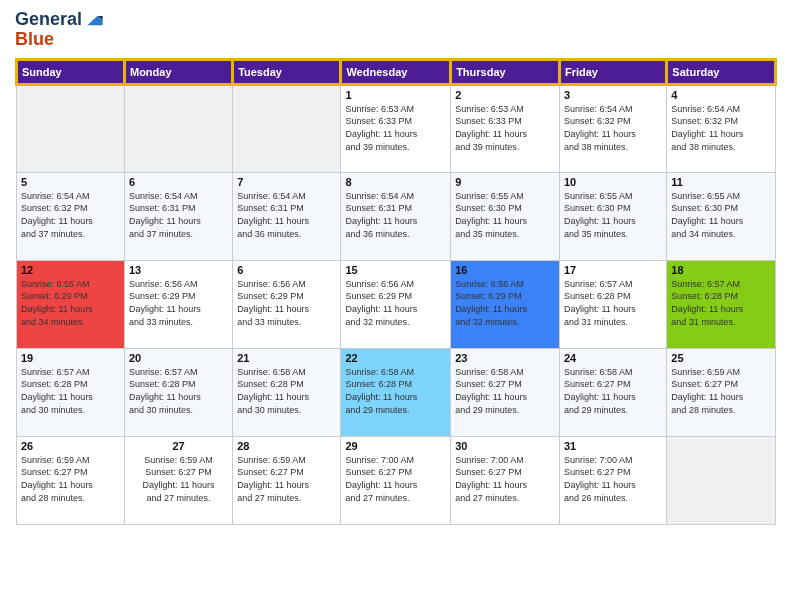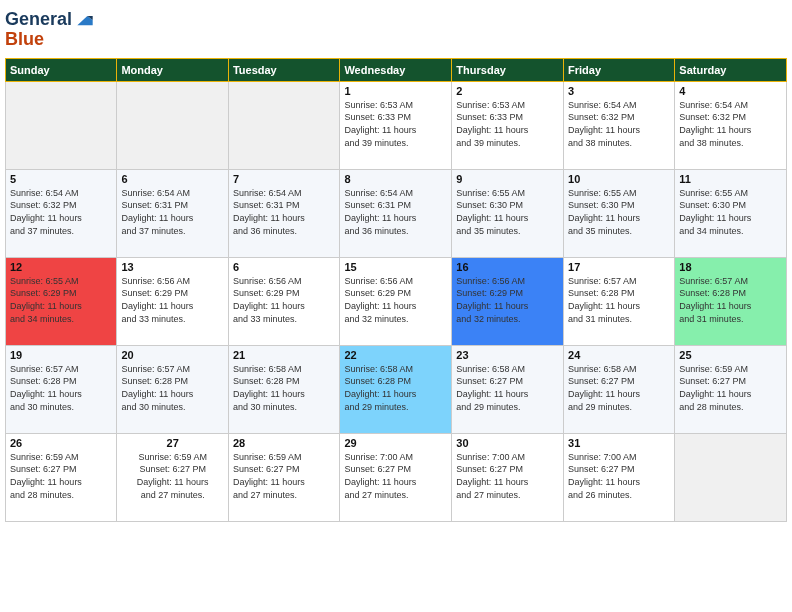--- a/index.html
+++ b/index.html
@@ -6,21 +6,21 @@
     body {
       width: 792px;
       height: 612px;
       font-family: Arial, sans-serif;
       background: #fff;
       overflow: hidden;
     }
     .page {
       width: 792px;
       height: 612px;
-      padding: 10px 5px;
+      padding: 10px 15px;
     }
     .header {
       display: flex;
       justify-content: space-between;
       align-items: flex-start;
       margin-bottom: 8px;
     }
     .logo {
       display: flex;
       align-items: center;
@@ -47,26 +47,26 @@
     .subtitle {
       font-size: 13px;
       color: #333;
     }
     .calendar {
       width: 100%;
       border-collapse: collapse;
       font-size: 9.5px;
     }
     .calendar th {
-      background-color: #14532d;
+      background-color: #4c1d95;
       color: #fff;
       padding: 5px 4px;
       text-align: left;
       font-size: 11px;
-      border: 1px solid #eab308;
+      border: 3px solid #eab308;
     }
     .calendar td {
       border: 1px solid #ccc;
       vertical-align: top;
       padding: 3px 4px;
       width: 113px;
       height: 88px;
       background: #fff;
     }
     .calendar tr:nth-child(odd) td {
@@ -249,21 +249,21 @@
 Daylight: 11 hours
 and 32 minutes.</div>
           </td>
           <td style="background: rgb(255, 255, 255);">
             <span class="day-number">17</span>
             <div class="day-info" style="white-space: pre-line;">Sunrise: 6:57 AM
 Sunset: 6:28 PM
 Daylight: 11 hours
 and 31 minutes.</div>
           </td>
-          <td style="background: #86efac;">
+          <td style="background: #84cc16;">
             <span class="day-number">18</span>
             <div class="day-info" style="white-space: pre-line;">Sunrise: 6:57 AM
 Sunset: 6:28 PM
 Daylight: 11 hours
 and 31 minutes.</div>
           </td>
         </tr>
         <tr>
           <td style="background: rgb(244, 247, 251);">
             <span class="day-number">19</span>

